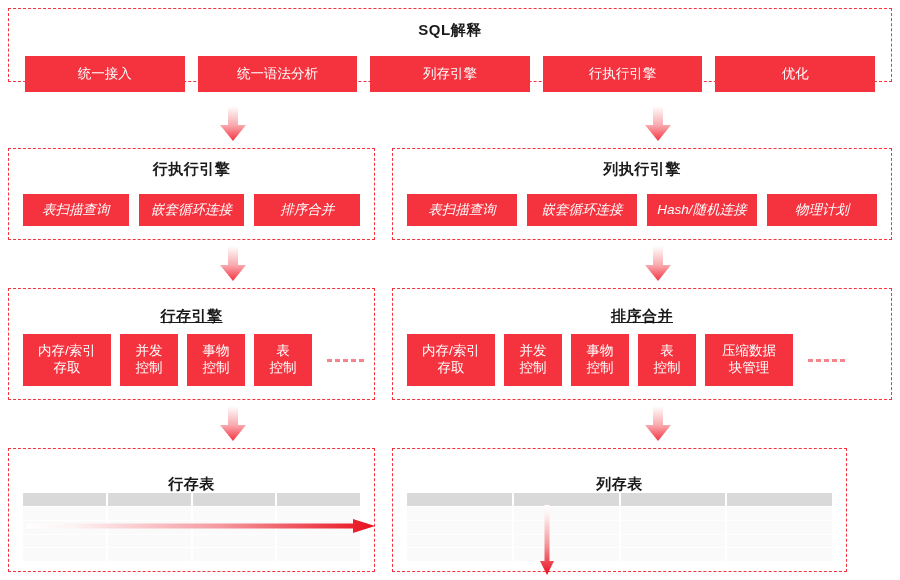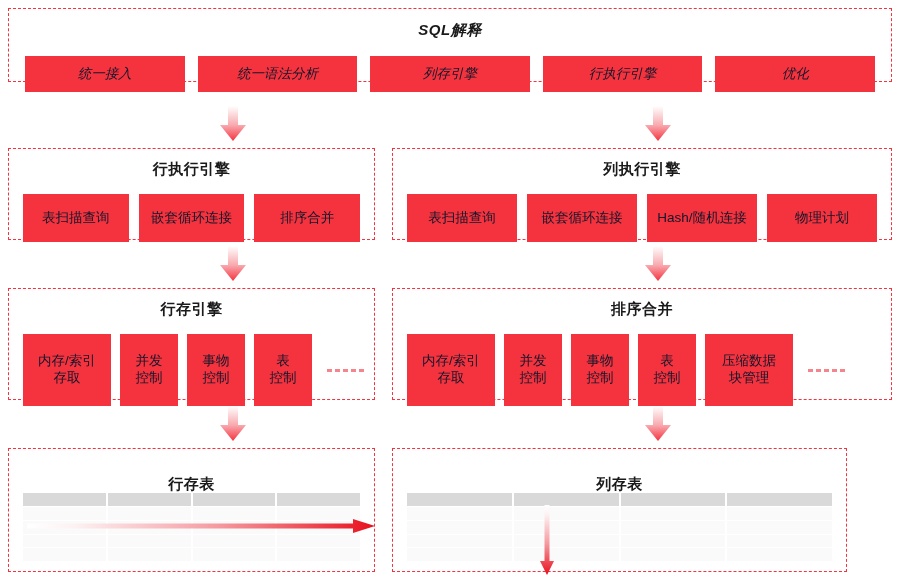--- a/index.html
+++ b/index.html
@@ -26,35 +26,35 @@
     text-align: center;
     font-size: 15px;
     font-weight: bold;
     color: #1a1a1a;
     letter-spacing: .5px;
   }
 
   
   .chip {
     background: #f5333f;
-    color: #0f172a;
+    color: #ffffff;
     font-size: 13.5px;
     line-height: 1.25;
     text-align: center;
     display: flex;
     align-items: center;
     justify-content: center;
     box-sizing: border-box;
     padding: 0 4px;
     white-space: pre-line;
   }
 
   
   #sql-panel {
-    left: 8px; top: 8px; width: 884px; height: 74px; font-style: italic;
+    left: 8px; top: 8px; width: 884px; height: 74px;
   }
   #sql-panel .panel-title { margin-top: 12px; }
   #sql-panel .chips {
     position: absolute;
     left: 16px; right: 16px; top: 47px;
     display: flex;
     gap: 13px;
   }
   #sql-panel .chip { flex: 1; height: 36px; }
 
@@ -62,35 +62,35 @@
   .engine-panel { top: 148px; height: 92px; }
   #row-engine { left: 8px; width: 367px; }
   #col-engine { left: 392px; width: 500px; }
   .engine-panel .panel-title { margin-top: 11px; }
   .engine-panel .chips {
     position: absolute;
     left: 14px; right: 14px; top: 45px;
     display: flex;
     gap: 10px;
   }
-  .engine-panel .chip { flex: 1; height: 48px; }
+  .engine-panel .chip { flex: 1; height: 32px; font-style: italic; }
 
   
   .store-panel { top: 288px; height: 112px; }
   #row-store { left: 8px; width: 367px; }
   #col-store { left: 392px; width: 500px; }
-  .store-panel .panel-title { margin-top: 11px; }
+  .store-panel .panel-title { margin-top: 18px; text-decoration: underline; }
   .store-panel .chips {
     position: absolute;
     left: 14px; right: 10px; top: 45px;
     display: flex;
     align-items: center;
     gap: 9px;
   }
-  .store-panel .chip { height: 72px; }
+  .store-panel .chip { height: 52px; }
   #row-store .chip.c0 { width: 88px; }
   #row-store .chip.c1 { width: 58px; }
   #row-store .chip.c2 { width: 58px; }
   #row-store .chip.c3 { width: 58px; }
   #col-store .chip.c0 { width: 88px; }
   #col-store .chip.c1 { width: 58px; }
   #col-store .chip.c2 { width: 58px; }
   #col-store .chip.c3 { width: 58px; }
   #col-store .chip.c4 { width: 88px; text-align: center; }
 

